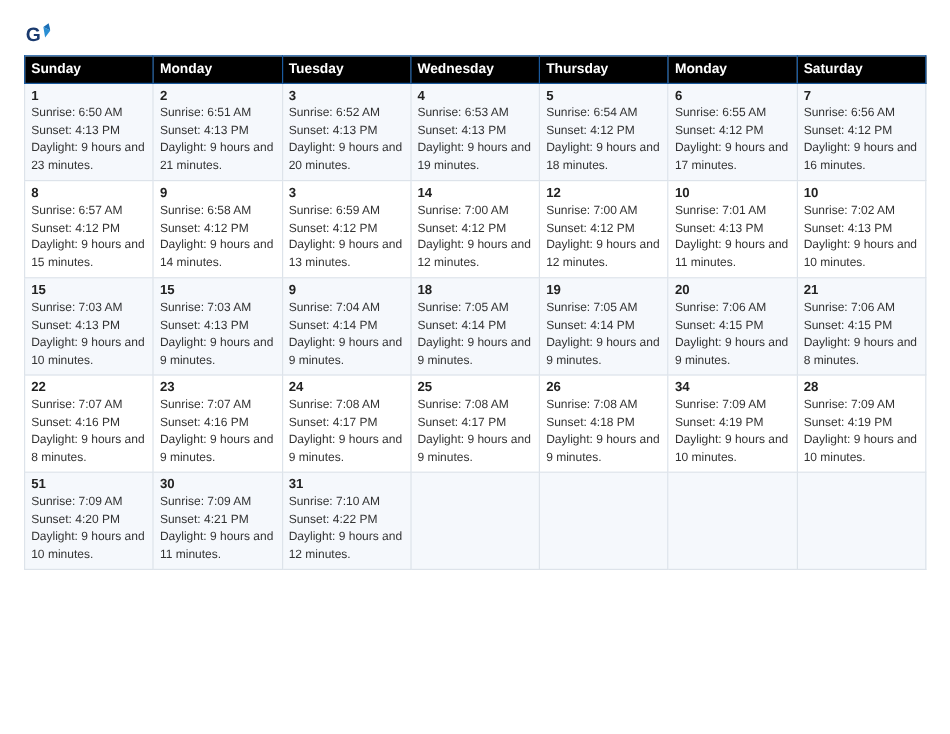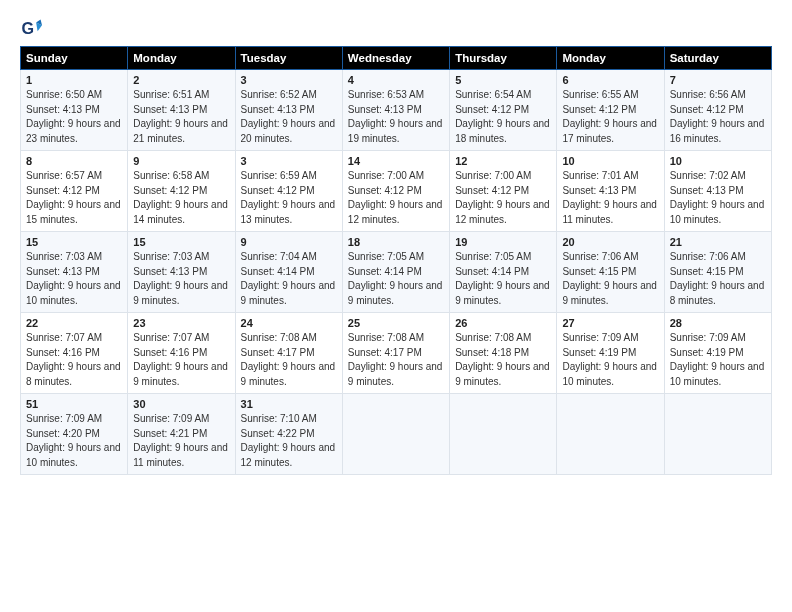--- a/index.html
+++ b/index.html
@@ -239,21 +239,21 @@
           </td>
           <td>
             <span class="day-num">25</span>
             <div class="day-info">Sunrise: 7:08 AM<br>Sunset: 4:17 PM<br>Daylight: 9 hours and 9 minutes.</div>
           </td>
           <td>
             <span class="day-num">26</span>
             <div class="day-info">Sunrise: 7:08 AM<br>Sunset: 4:18 PM<br>Daylight: 9 hours and 9 minutes.</div>
           </td>
           <td>
-            <span class="day-num">27</span>
+            <span class="day-num">34</span>
             <div class="day-info">Sunrise: 7:09 AM<br>Sunset: 4:19 PM<br>Daylight: 9 hours and 10 minutes.</div>
           </td>
           <td>
             <span class="day-num">28</span>
             <div class="day-info">Sunrise: 7:09 AM<br>Sunset: 4:19 PM<br>Daylight: 9 hours and 10 minutes.</div>
           </td>
         </tr>
         <tr>
           <td>
             <span class="day-num">51</span>

